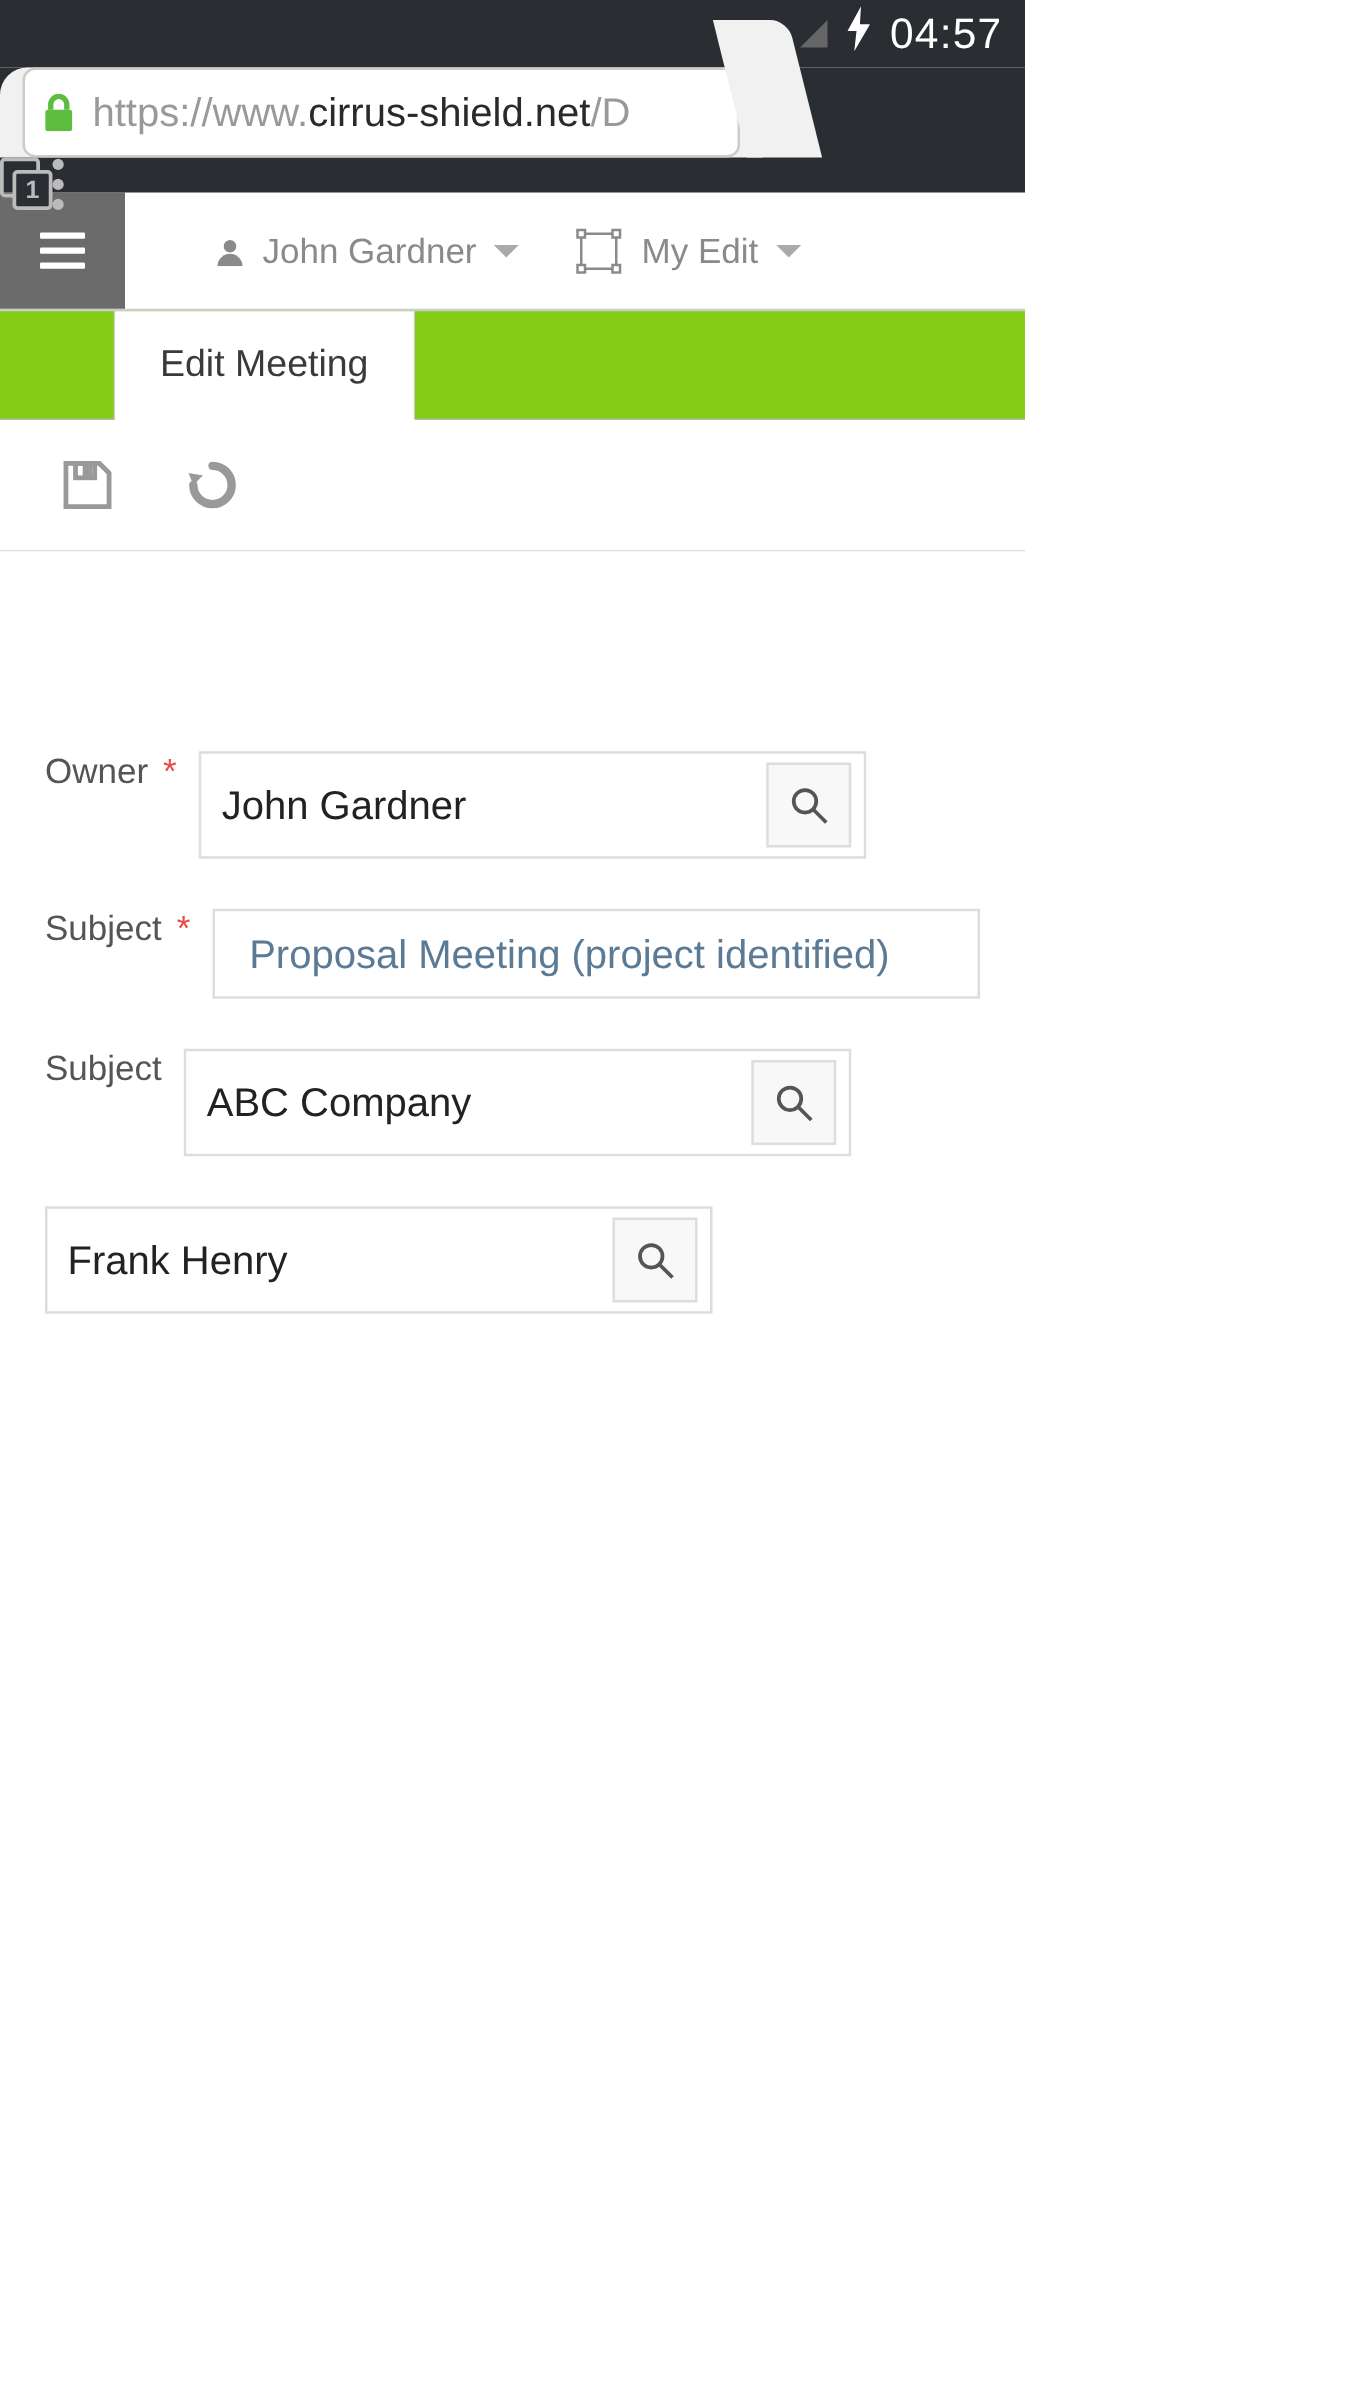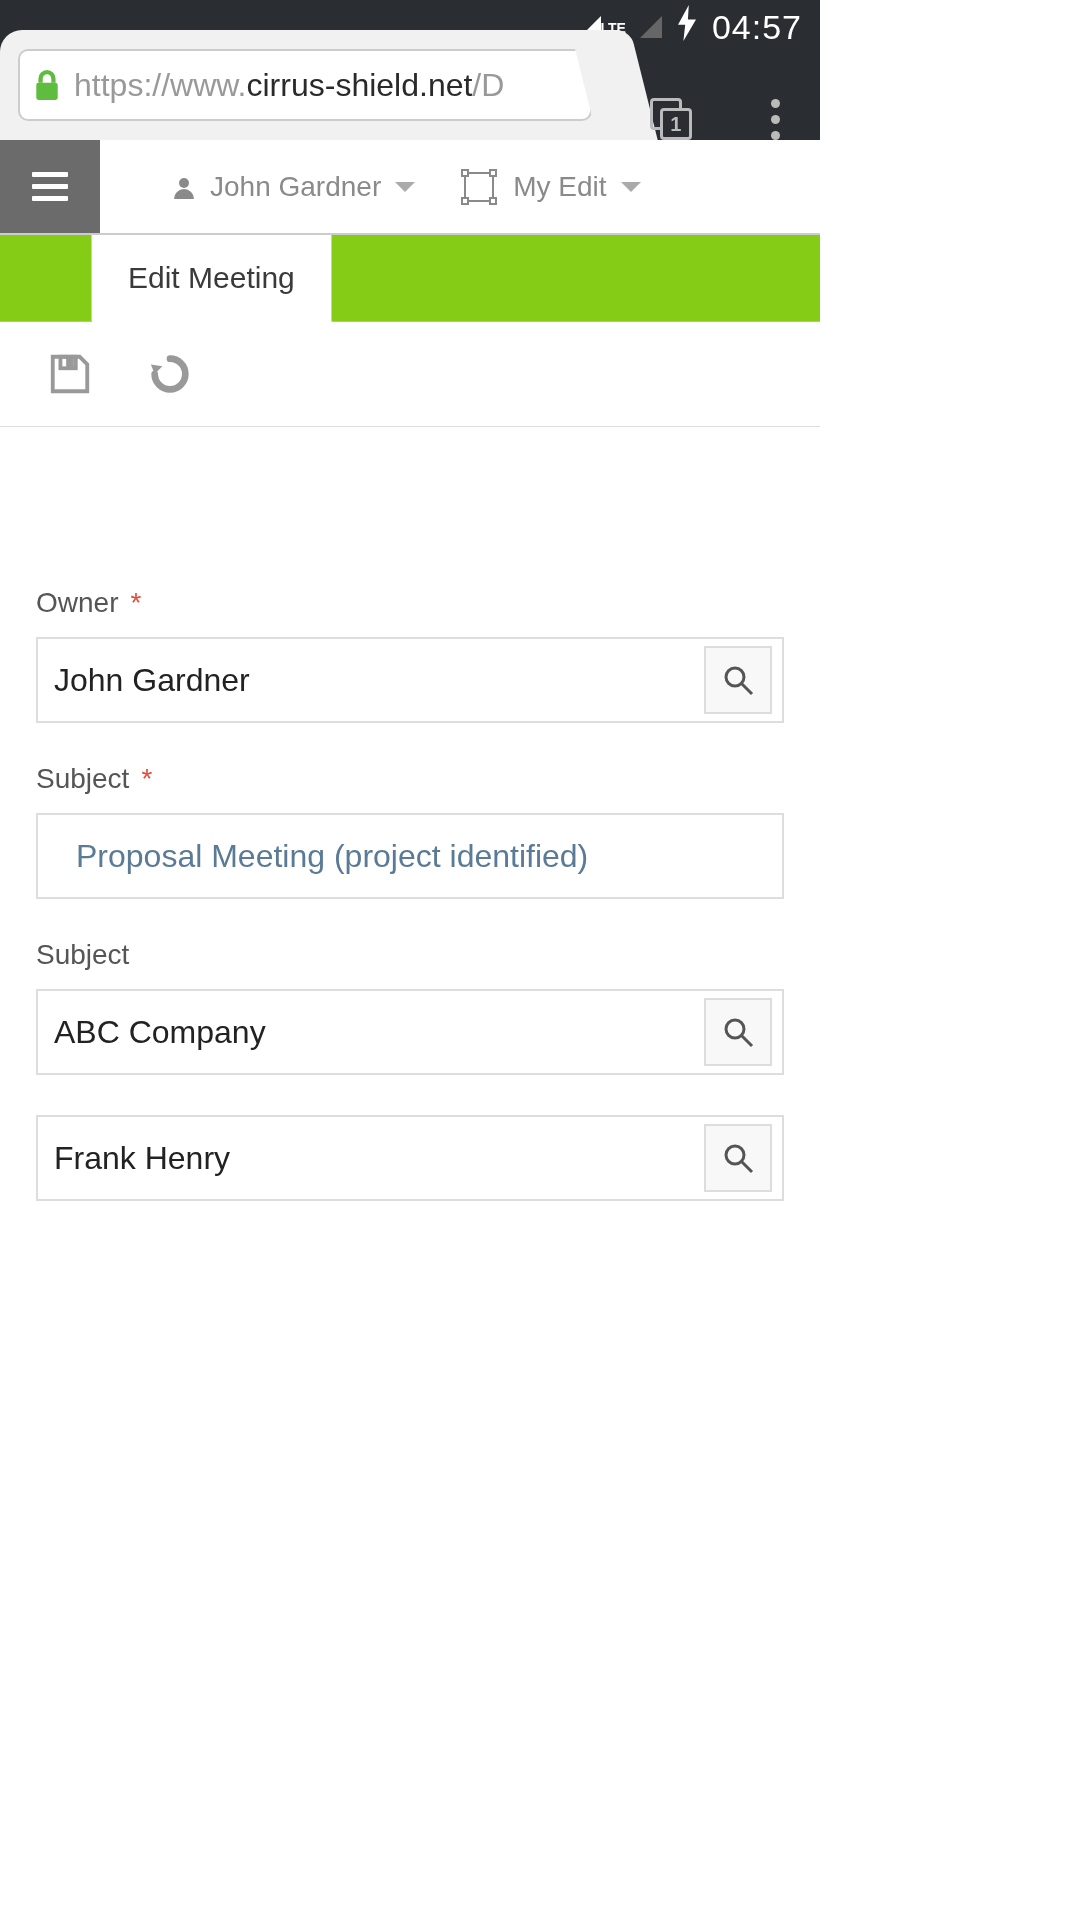--- a/index.html
+++ b/index.html
@@ -21,24 +21,25 @@
   .signal-group { display: flex; align-items: flex-end; gap: 4px; }
   .signal-triangle { width: 0; height: 0; border-left: 22px solid transparent; border-bottom: 22px solid #fff; }
   .signal-triangle.dim { border-bottom-color: #666; }
   .lte-label { font-size: 14px; font-weight: 700; align-self: flex-start; margin-top: 4px; margin-left: -4px; }
   .bolt { font-size: 32px; }
   .clock { letter-spacing: 1px; }
   
   
   .browser-chrome {
     background: #2a2d31;
-    height: 86px;
+    height: 100px;
     position: relative;
     display: flex;
-    align-items: flex-end;
+    align-items: flex-start;
+    flex-direction: column;
   }
   .url-tab {
     background: #f1f1f2;
     border-radius: 22px 22px 0 0;
     height: 110px;
     width: 610px;
     display: flex;
     align-items: center;
     padding: 0 18px;
     position: relative;
@@ -166,21 +167,21 @@
   }
   .save-svg, .undo-svg { width: 46px; height: 46px; }
   
   
   .form-area {
     padding: 160px 36px 20px 36px;
     display: flex;
     flex-direction: column;
     gap: 40px;
   }
-  .form-group { display: flex; flex-direction: column; gap: 18px; }
+  .form-group { display: flex; flex-direction: row; gap: 18px; }
   .form-label {
     font-size: 28px;
     color: #555;
     display: flex;
     gap: 12px;
   }
   .required-star { color: #e74c3c; }
   .input-lookup {
     border: 2px solid #ddd;
     height: 86px;
@@ -201,22 +202,22 @@
     width: 68px; height: 68px;
     border: 2px solid #ddd;
     background: #f8f8f8;
     margin-right: 10px;
     display: flex; align-items: center; justify-content: center;
     cursor: pointer;
   }
   .search-svg { width: 32px; height: 32px; stroke: #555; fill: none; stroke-width: 3; }
   .text-input {
     border: 2px solid #ddd;
-    height: 86px;
-    padding: 0 38px;
+    height: 72px;
+    padding: 0 27px;
     font-size: 32px;
     color: #5a7a95;
     width: 100%;
     outline: none;
   }
   .textarea-field {
     border: 2px solid #ddd;
     height: 60px;
     width: 100%;
     padding: 12px;

